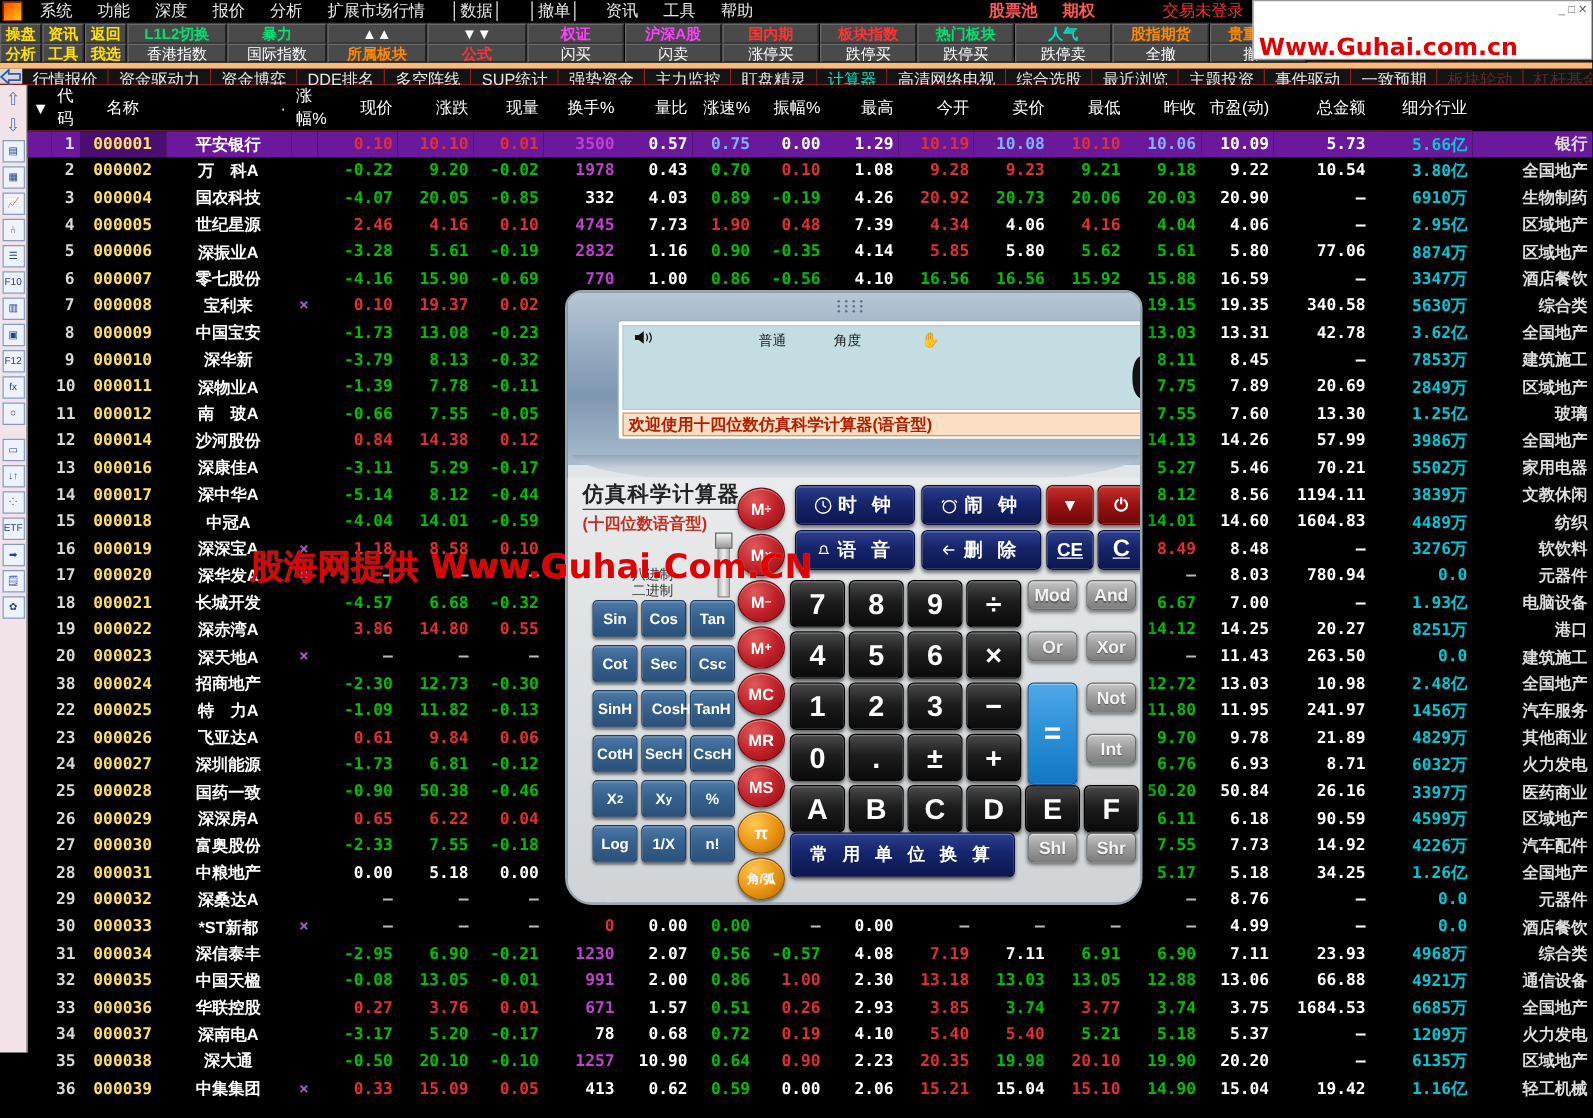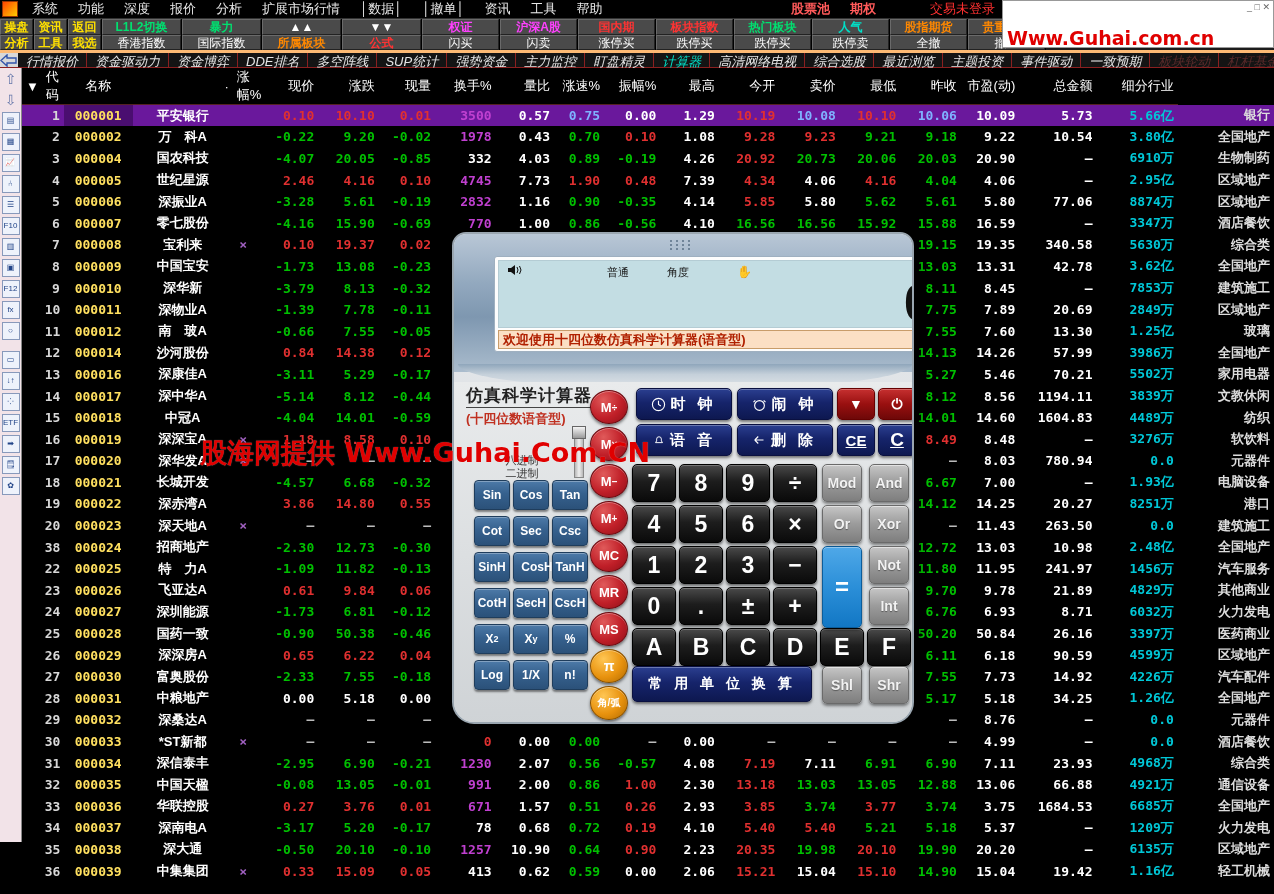--- a/index.html
+++ b/index.html
@@ -58,21 +58,21 @@
   .tcell.mag { color:#ff40ff; font-weight:bold; }
   .tcell.org { color:#ff8800; font-weight:bold; }
   .tcell.red { color:#ff3333; font-weight:bold; }
   .tcell.wht { color:#ffffff; }
   .tcell.arrowup { color:#ffffff; }
   .tcell.arrowdn { color:#ffffff; }
 
   
   .tabstrip {
     height:18px; background:#111; display:flex; align-items:stretch;
-    border-top:3px solid #fdba74; border-bottom:1px solid #8b2020;font-style:italic;
+    border-top:5px solid #fdba74; border-bottom:1px solid #8b2020;
   }
   .tab-back {
     width:26px; display:flex; align-items:center; justify-content:center;
     background:#d8d8d8;
   }
   .tab {
     font-size:13px; color:#e6e6e6; line-height:17px; padding:0 8px;
     border-right:1px solid #8b2020; white-space:nowrap; background:#141414;
   }
   .tab.active { color:#00e0c8; }
@@ -264,21 +264,21 @@
     border:1px solid #8a5200;
   }
   .btn-num {
     width:44px; height:38px; border-radius:5px;
     background:linear-gradient(180deg,#4a4a4a 0%,#1d1d1d 45%,#0a0a0a 100%);
     color:#fff; font-size:23px;
     box-shadow:0 2px 3px rgba(0,0,0,.55), inset 0 1px 0 rgba(255,255,255,.25);
     border:1px solid #000;
   }
   .btn-gray {
-    width:40px; height:38px; border-radius:5px;
+    width:40px; height:24px; border-radius:5px;
     background:linear-gradient(180deg,#c6c6c6 0%,#9b9b9b 50%,#7e7e7e 100%);
     color:#f2f2f2; font-size:14px;
     box-shadow:0 2px 3px rgba(0,0,0,.45), inset 0 1px 0 rgba(255,255,255,.5);
     border:1px solid #6a6a6a;
     text-shadow:0 1px 1px rgba(0,0,0,.4);
   }
   .btn-blue-wide {
     height:32px; border-radius:5px;
     background:linear-gradient(180deg,#2b3f90 0%,#16246b 45%,#0d1850 100%);
     color:#fff; font-size:15px; letter-spacing:4px;

